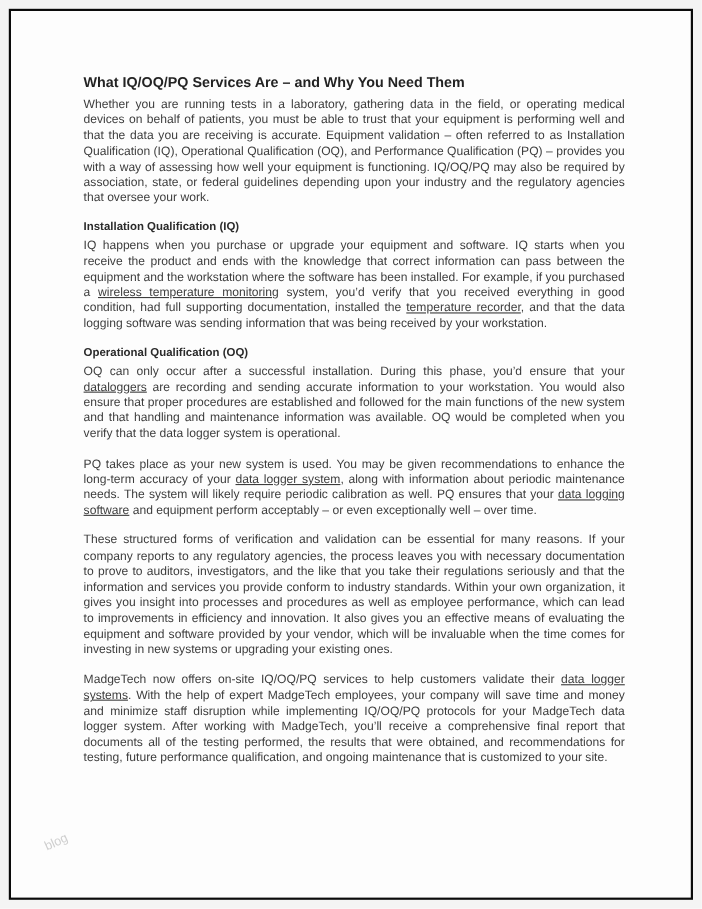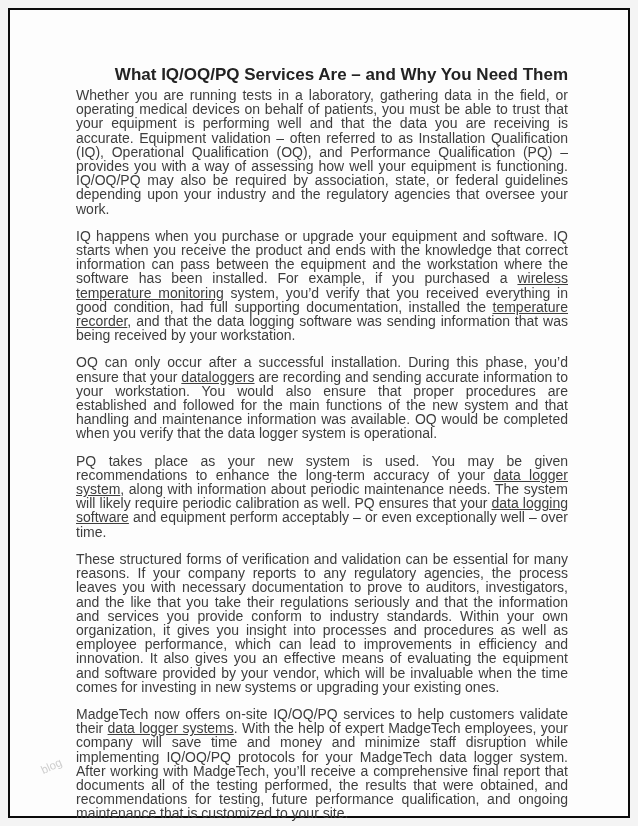--- a/index.html
+++ b/index.html
@@ -20,36 +20,35 @@
     border: 2px solid #0b0b0b;
     background: #fdfdfd;
   }
   .doc-content {
     position: absolute;
     left: 66px;
     top: 56px;
     width: 492px;
   }
   .doc-title {
-    font-size: 17px;
+    font-size: 13px;
     font-weight: bold;
     color: #232323;
     margin: 0 0 5px 0;
     line-height: 17px;
-    text-align: right;
   }
   .section-heading {
     font-size: 10.4px;
     font-weight: bold;
     color: #2b2b2b;
     margin: 0 0 2px 0;
     line-height: 14px;
   }
   .para {
-    font-size: 14px;
+    font-size: 11px;
     line-height: 14.2px;
     color: #3d3d3d;
     margin: 0 0 13px 0;
     text-align: justify;
   }
   .link {
     color: inherit;
     text-decoration: underline;
     cursor: pointer;
   }
@@ -64,20 +63,22 @@
     user-select: none;
   }
 </style>
 </head>
 <body>
 
 <div class="page-frame">
   <div class="doc-content" id="doc-content">
       <h1 class="doc-title"><span>What IQ/OQ/PQ Services Are – and Why You Need Them</span></h1>
       <p class="para"><span>Whether you are running tests in a laboratory, gathering data in the field, or operating medical devices on behalf of patients, you must be able to trust that your equipment is performing well and that the data you are receiving is accurate. Equipment validation – often referred to as Installation Qualification (IQ), Operational Qualification (OQ), and Performance Qualification (PQ) – provides you with a way of assessing how well your equipment is functioning. IQ/OQ/PQ may also be required by association, state, or federal guidelines depending upon your industry and the regulatory agencies that oversee your work.</span></p>
+      <h2 class="section-heading"><span>Installation Qualification (IQ)</span></h2>
       <p class="para"><span>IQ happens when you purchase or upgrade your equipment and software. IQ starts when you receive the product and ends with the knowledge that correct information can pass between the equipment and the workstation where the software has been installed. For example, if you purchased a </span><span class="link">wireless temperature monitoring</span><span> system, you’d verify that you received everything in good condition, had full supporting documentation, installed the </span><span class="link">temperature recorder</span><span>, and that the data logging software was sending information that was being received by your workstation.</span></p>
+      <h2 class="section-heading"><span>Operational Qualification (OQ)</span></h2>
       <p class="para"><span>OQ can only occur after a successful installation. During this phase, you’d ensure that your </span><span class="link">dataloggers</span><span> are recording and sending accurate information to your workstation. You would also ensure that proper procedures are established and followed for the main functions of the new system and that handling and maintenance information was available. OQ would be completed when you verify that the data logger system is operational.</span></p>
       <p class="para"><span>PQ takes place as your new system is used. You may be given recommendations to enhance the long-term accuracy of your </span><span class="link">data logger system</span><span>, along with information about periodic maintenance needs. The system will likely require periodic calibration as well. PQ ensures that your </span><span class="link">data logging software</span><span> and equipment perform acceptably – or even exceptionally well – over time.</span></p>
       <p class="para"><span>These structured forms of verification and validation can be essential for many reasons. If your company reports to any regulatory agencies, the process leaves you with necessary documentation to prove to auditors, investigators, and the like that you take their regulations seriously and that the information and services you provide conform to industry standards. Within your own organization, it gives you insight into processes and procedures as well as employee performance, which can lead to improvements in efficiency and innovation. It also gives you an effective means of evaluating the equipment and software provided by your vendor, which will be invaluable when the time comes for investing in new systems or upgrading your existing ones.</span></p>
       <p class="para"><span>MadgeTech now offers on-site IQ/OQ/PQ services to help customers validate their </span><span class="link">data logger systems</span><span>. With the help of expert MadgeTech employees, your company will save time and money and minimize staff disruption while implementing IQ/OQ/PQ protocols for your MadgeTech data logger system. After working with MadgeTech, you’ll receive a comprehensive final report that documents all of the testing performed, the results that were obtained, and recommendations for testing, future performance qualification, and ongoing maintenance that is customized to your site.</span></p>
     </div>
   <div class="watermark">blog</div>
 </div>
 
 </body></html>

